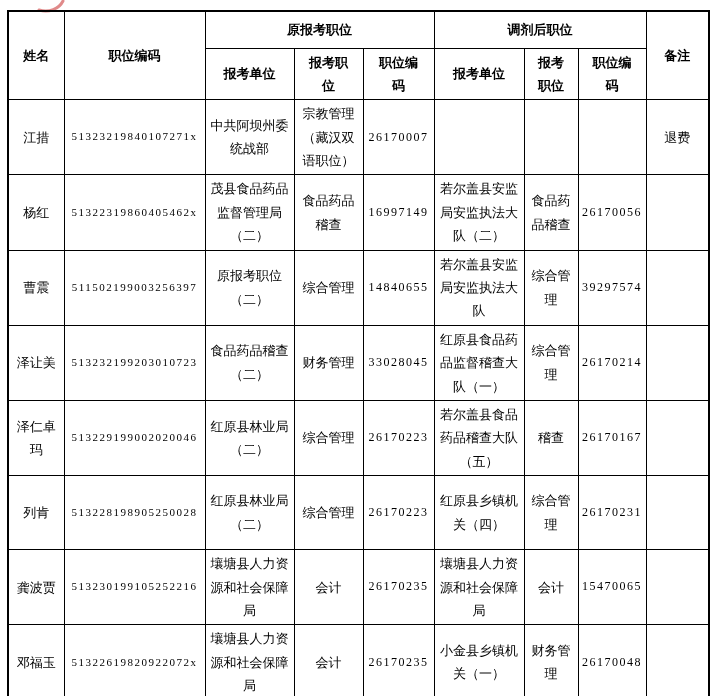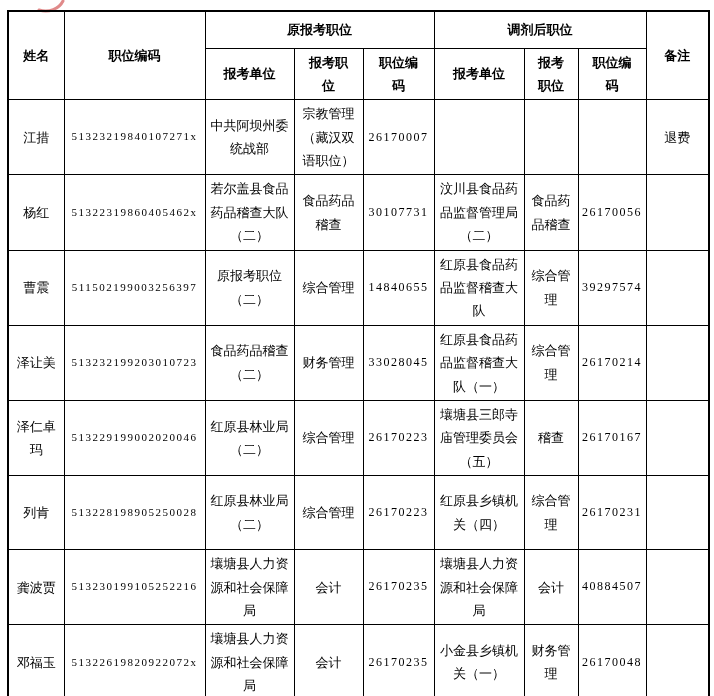--- a/index.html
+++ b/index.html
@@ -77,35 +77,35 @@
       <td>宗教管理（藏汉双语职位）</td>
       <td class="code">26170007</td>
       <td></td>
       <td></td>
       <td class="code"></td>
       <td>退费</td>
     </tr>
     <tr>
       <td>杨红</td>
       <td class="num">51322319860405462x</td>
-      <td>若尔盖县食品药品稽查大队（二）</td>
+      <td>茂县食品药品监督管理局（二）</td>
       <td>食品药品稽查</td>
-      <td class="code">30107731</td>
-      <td>汶川县食品药品监督管理局（二）</td>
+      <td class="code">16997149</td>
+      <td>若尔盖县安监局安监执法大队（二）</td>
       <td>食品药品稽查</td>
       <td class="code">26170056</td>
       <td></td>
     </tr>
     <tr>
       <td>曹震</td>
       <td class="num">511502199003256397</td>
       <td>原报考职位（二）</td>
       <td>综合管理</td>
       <td class="code">14840655</td>
-      <td>红原县食品药品监督稽查大队</td>
+      <td>若尔盖县安监局安监执法大队</td>
       <td>综合管理</td>
       <td class="code">39297574</td>
       <td></td>
     </tr>
     <tr>
       <td>泽让美</td>
       <td class="num">513232199203010723</td>
       <td>食品药品稽查（二）</td>
       <td>财务管理</td>
       <td class="code">33028045</td>
@@ -113,21 +113,21 @@
       <td>综合管理</td>
       <td class="code">26170214</td>
       <td></td>
     </tr>
     <tr>
       <td>泽仁卓玛</td>
       <td class="num">513229199002020046</td>
       <td>红原县林业局（二）</td>
       <td>综合管理</td>
       <td class="code">26170223</td>
-      <td>壤塘县三郎寺庙管理委员会（五）</td>
+      <td>若尔盖县食品药品稽查大队（五）</td>
       <td>稽查</td>
       <td class="code">26170167</td>
       <td></td>
     </tr>
     <tr>
       <td>列肯</td>
       <td class="num">513228198905250028</td>
       <td>红原县林业局（二）</td>
       <td>综合管理</td>
       <td class="code">26170223</td>
@@ -137,21 +137,21 @@
       <td></td>
     </tr>
     <tr>
       <td>龚波贾</td>
       <td class="num">513230199105252216</td>
       <td>壤塘县人力资源和社会保障局</td>
       <td>会计</td>
       <td class="code">26170235</td>
       <td>壤塘县人力资源和社会保障局</td>
       <td>会计</td>
-      <td class="code">40884507</td>
+      <td class="code">15470065</td>
       <td></td>
     </tr>
     <tr>
       <td>邓福玉</td>
       <td class="num">51322619820922072x</td>
       <td>壤塘县人力资源和社会保障局</td>
       <td>会计</td>
       <td class="code">26170235</td>
       <td>小金县乡镇机关（一）</td>
       <td>财务管理</td>

